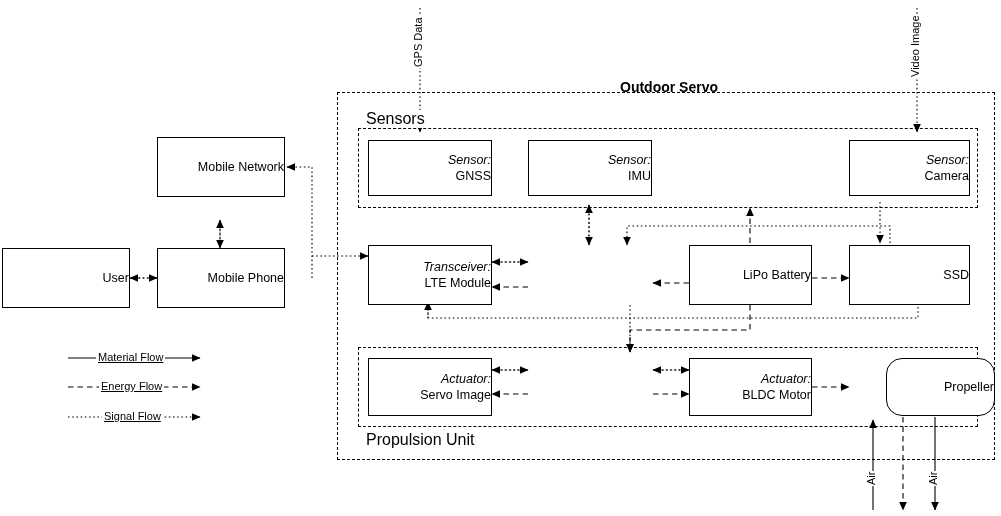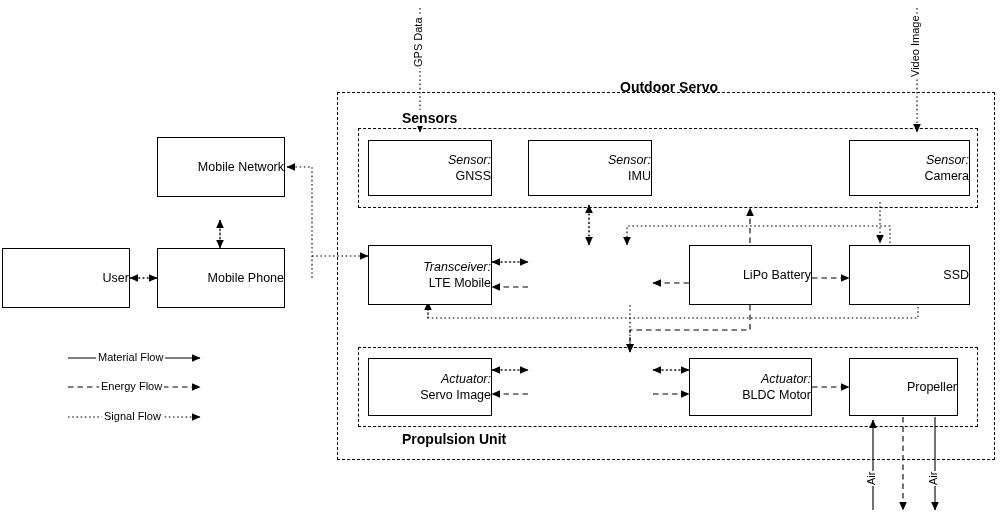--- a/index.html
+++ b/index.html
@@ -32,46 +32,45 @@
 
   .group{
     position:absolute;
     box-sizing:border-box;
     border:1px dashed #000;
     background:transparent;
     z-index:1;
   }
   .grouplabel{
     position:absolute;
-    font-size:14px;
-    font-weight:bold;
+    font-size:16px;
+    font-weight:normal;
     z-index:4;
     background:#fff;
     padding:0 2px;
     white-space:nowrap;
-    margin-left:36px;
   }
   .outerlabel{
     position:absolute;
     font-size:14px;
     font-weight:bold;
     z-index:4;
     white-space:nowrap;
   }
   .edgelabel{
     position:absolute;
     font-size:11px;
     z-index:4;
     white-space:nowrap;
     transform-origin:left top;
     background:#fff;
     padding:1px 1px;
   }
   .legend{position:absolute;z-index:4;}
-  .legend .lrow{position:absolute;font-size:11px;white-space:nowrap;background:#fff;padding:0 2px;}
+  .legend .lrow{position:absolute;font-size:11px;white-space:nowrap;background:#fff;padding:0 2px;text-decoration:underline;}
 </style>
 </head>
 <body>
 
 <div id="stage">
 
   <svg id="wires" viewBox="0 0 1001 516" xmlns="http://www.w3.org/2000/svg">
     <defs>
       <marker id="ah" markerWidth="9" markerHeight="9" refX="8" refY="4.5" orient="auto" markerUnits="userSpaceOnUse">
         <path d="M0,0.7 L8.6,4.5 L0,8.3 Z" fill="#000"></path>
@@ -185,21 +184,21 @@
     <span class="nm">IMU</span>
   </div>
 
   <div class="box" style="left:849px;top:140px;width:121px;height:56px;">
     <span class="kind">Sensor:</span>
     <span class="nm">Camera</span>
   </div>
 
   <div class="box" style="left:368px;top:245px;width:124px;height:60px;">
     <span class="kind">Transceiver:</span>
-    <span class="nm">LTE Mobile</span>
+    <span class="nm">LTE Module</span>
   </div>
 
 
   <div class="box" style="left:689px;top:245px;width:123px;height:60px;">
     <span class="nm">LiPo Battery</span>
   </div>
 
   <div class="box" style="left:849px;top:245px;width:121px;height:60px;">
     <span class="nm">SSD</span>
   </div>
@@ -208,21 +207,21 @@
     <span class="kind">Actuator:</span>
     <span class="nm">Servo Image</span>
   </div>
 
 
   <div class="box" style="left:689px;top:358px;width:123px;height:58px;">
     <span class="kind">Actuator:</span>
     <span class="nm">BLDC Motor</span>
   </div>
 
-  <div class="box" style="left:849px;top:358px;width:109px;height:58px;">
+  <div class="box" style="left:886px;top:358px;width:109px;height:58px;border-radius:16px;">
     <span class="nm">Propeller</span>
   </div>
 
   <div class="edgelabel" style="left:411px;top:68px;transform:rotate(-90deg);">GPS Data</div>
 
   <div class="edgelabel" style="left:908px;top:78px;transform:rotate(-90deg);">Video Image</div>
 
   <div class="edgelabel" style="left:864px;top:486px;transform:rotate(-90deg);">Air</div>
 
   <div class="edgelabel" style="left:926px;top:486px;transform:rotate(-90deg);">Air</div>

